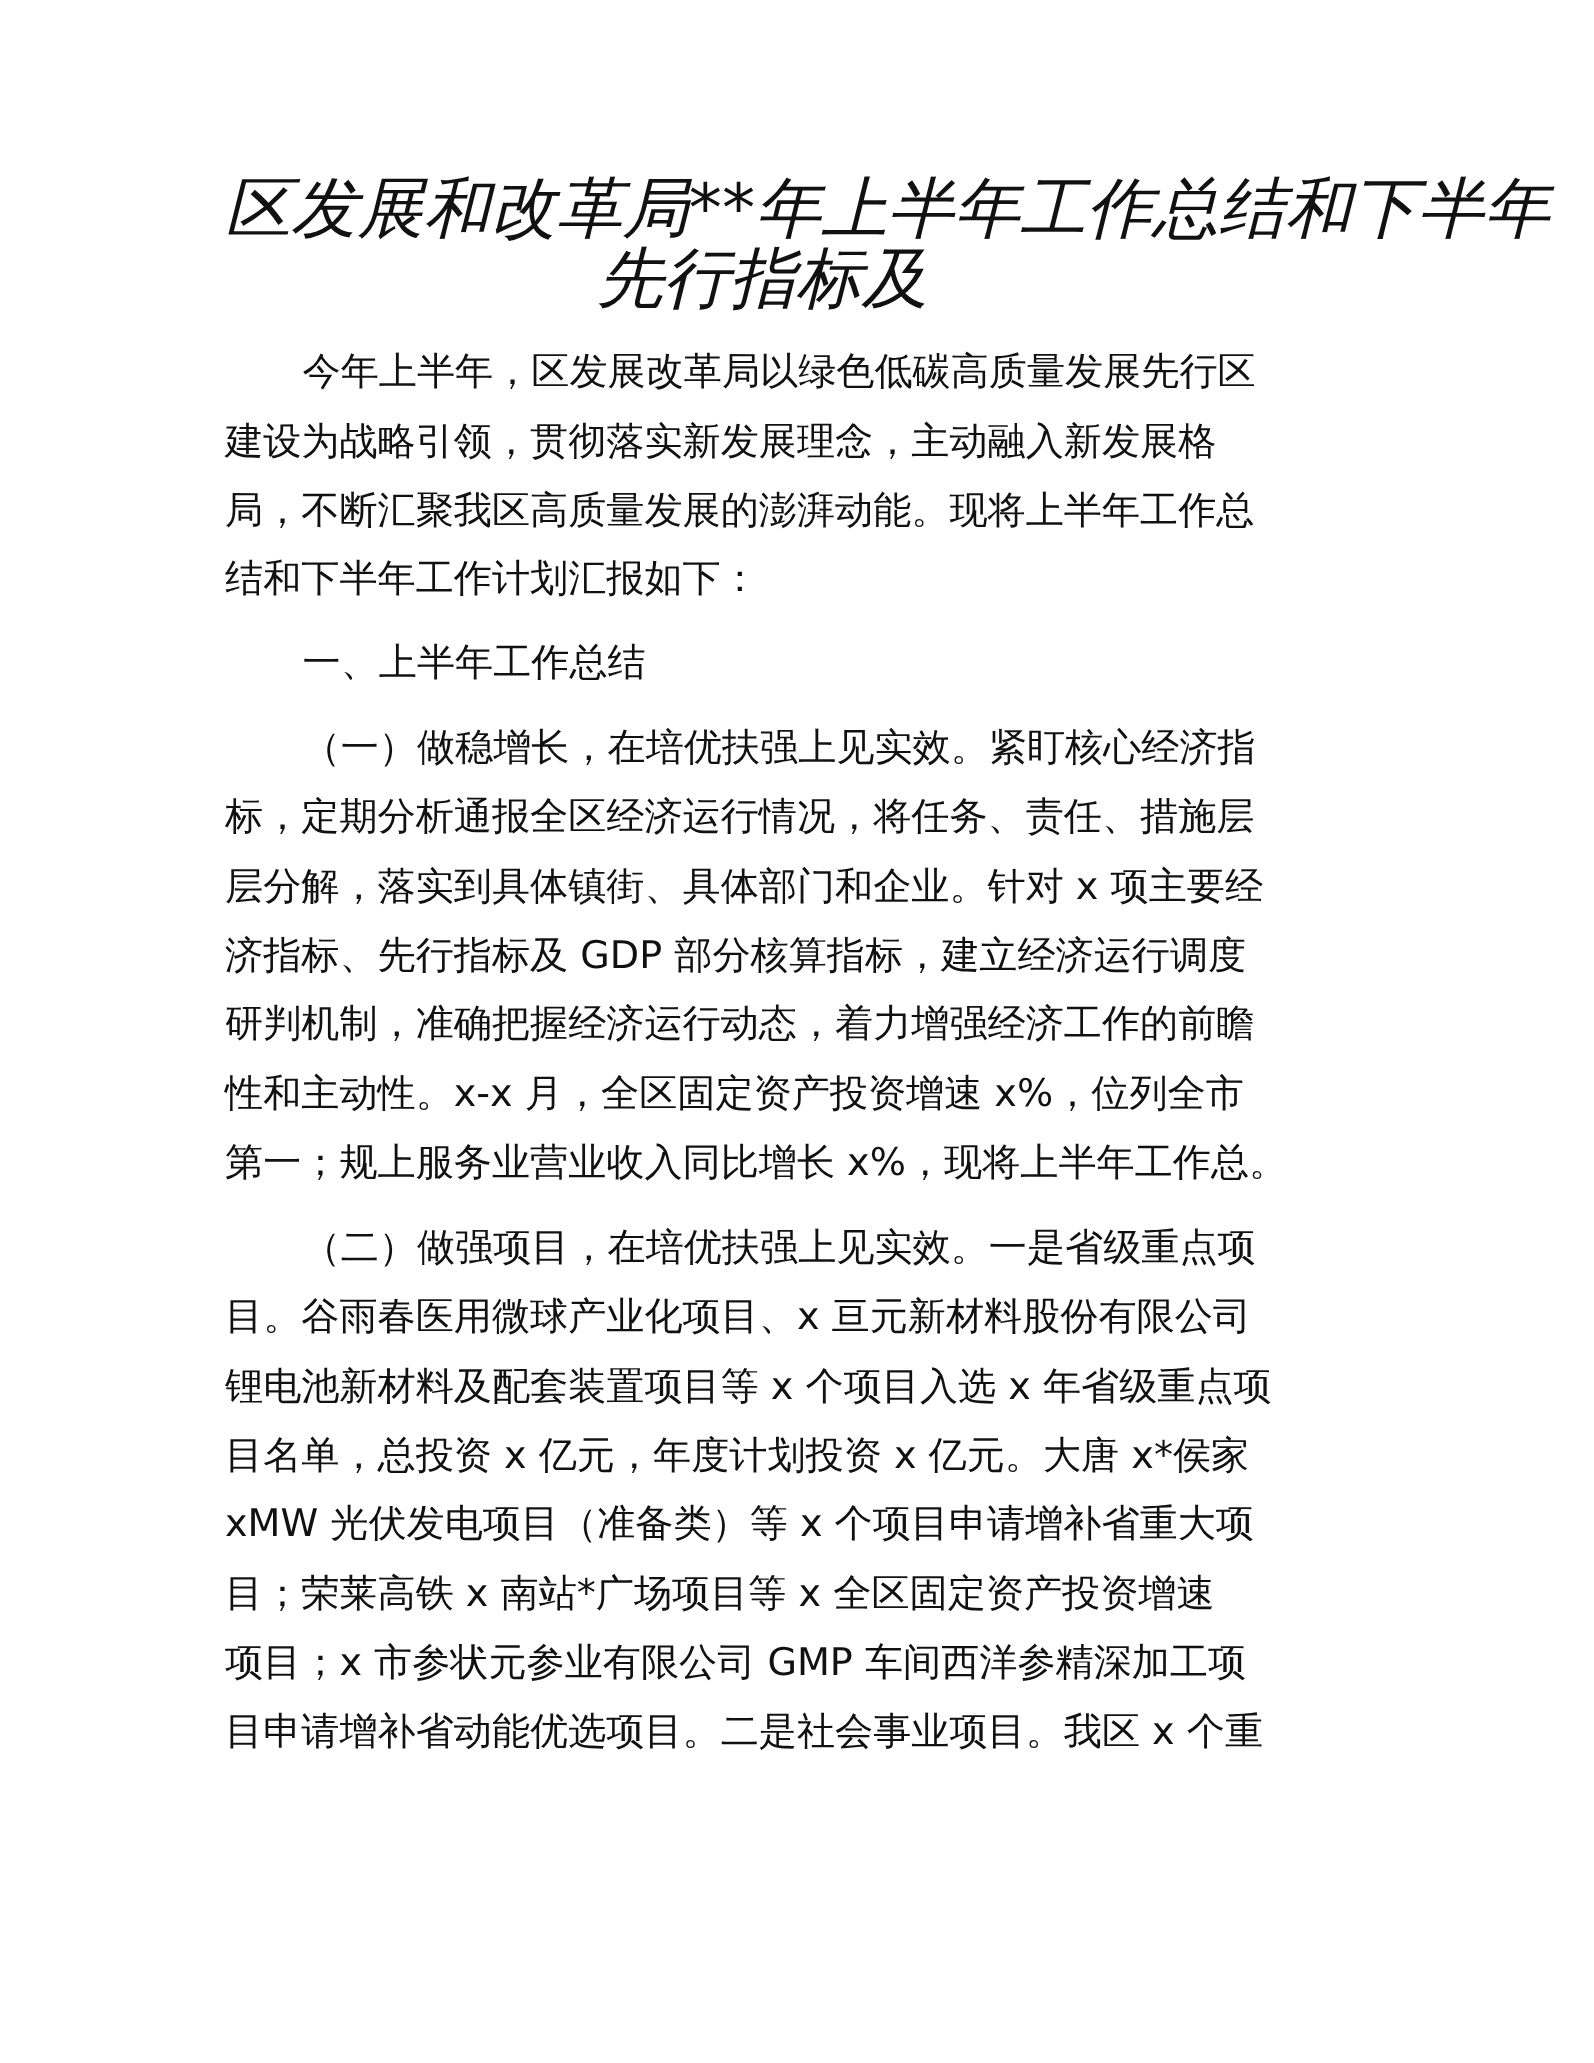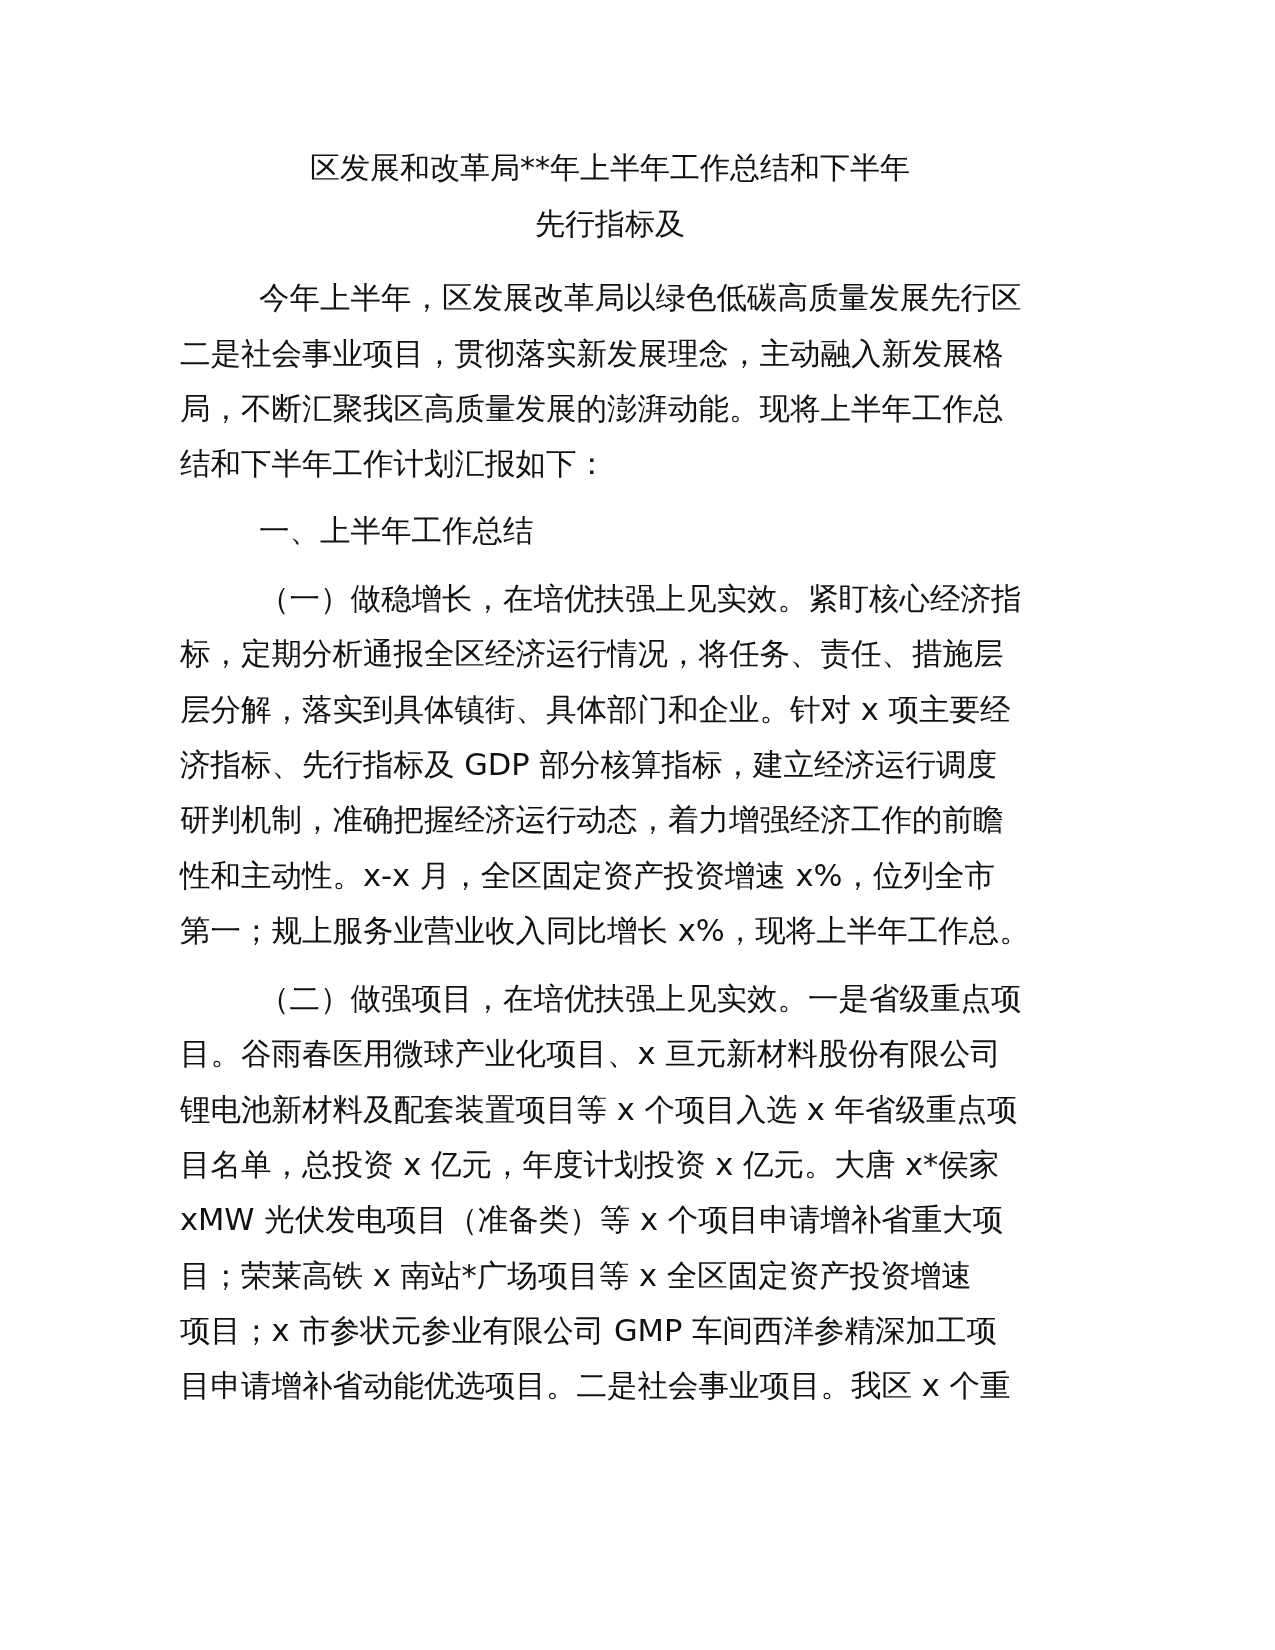--- a/index.html
+++ b/index.html
@@ -22,59 +22,60 @@
       width: 1275px;
       height: 1650px;
       background: #ffffff;
     }
     .title {
       position: absolute;
       left: 180px;
       width: 860px;
       top: 140px;
       text-align: center;
-      font-size: 30px;
+      font-size: 53px;
       line-height: 56px;
       letter-spacing: 0px;
       color: #111;
+      font-style: italic;
     }
     .title-line {
       display: block;
       white-space: nowrap;
     }
     .body-text {
       position: absolute;
       left: 180px;
       width: 860px;
       top: 0;
     }
     .line {
       position: absolute;
       left: 0;
       white-space: nowrap;
       font-size: 30.5px;
       line-height: 40px;
       color: #111;
     }
-    .indent { left: 79px; text-align: right; }
+    .indent { left: 62px; text-align: right; }
   </style>
 </head>
 <body>
 
 <div class="page">
 
   <div class="title">
     <span class="title-line">区发展和改革局**年上半年工作总结和下半年</span>
     <span class="title-line">先行指标及</span>
   </div>
 
   <div class="body-text">
 
     <div class="line indent" style="top:278px">今年上半年，区发展改革局以绿色低碳高质量发展先行区</div>
-    <div class="line" style="top:334px">二是社会事业项目，贯彻落实新发展理念，主动融入新发展格</div>
+    <div class="line" style="top:334px">建设为战略引领，贯彻落实新发展理念，主动融入新发展格</div>
     <div class="line" style="top:389px">局，不断汇聚我区高质量发展的澎湃动能。现将上半年工作总</div>
     <div class="line" style="top:444px">结和下半年工作计划汇报如下：</div>
 
     <div class="line indent" style="top:511px">一、上半年工作总结</div>
 
     <div class="line indent" style="top:579px">（一）做稳增长，在培优扶强上见实效。紧盯核心经济指</div>
     <div class="line" style="top:634px">标，定期分析通报全区经济运行情况，将任务、责任、措施层</div>
     <div class="line" style="top:690px">层分解，落实到具体镇街、具体部门和企业。针对 x 项主要经</div>
     <div class="line" style="top:745px">济指标、先行指标及 GDP 部分核算指标，建立经济运行调度</div>
     <div class="line" style="top:800px">研判机制，准确把握经济运行动态，着力增强经济工作的前瞻</div>

